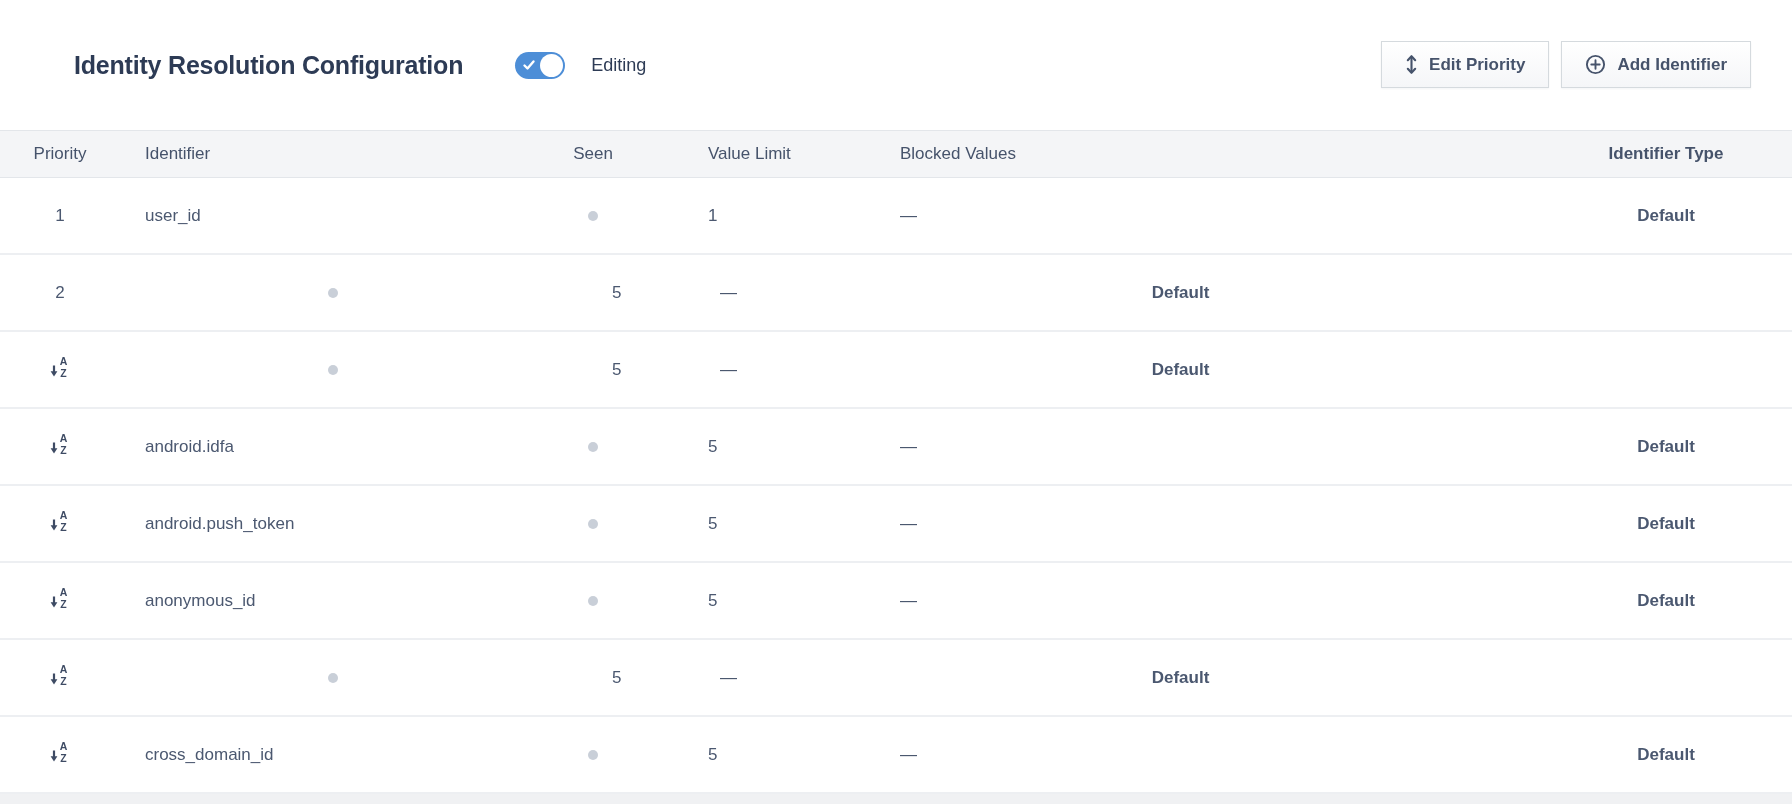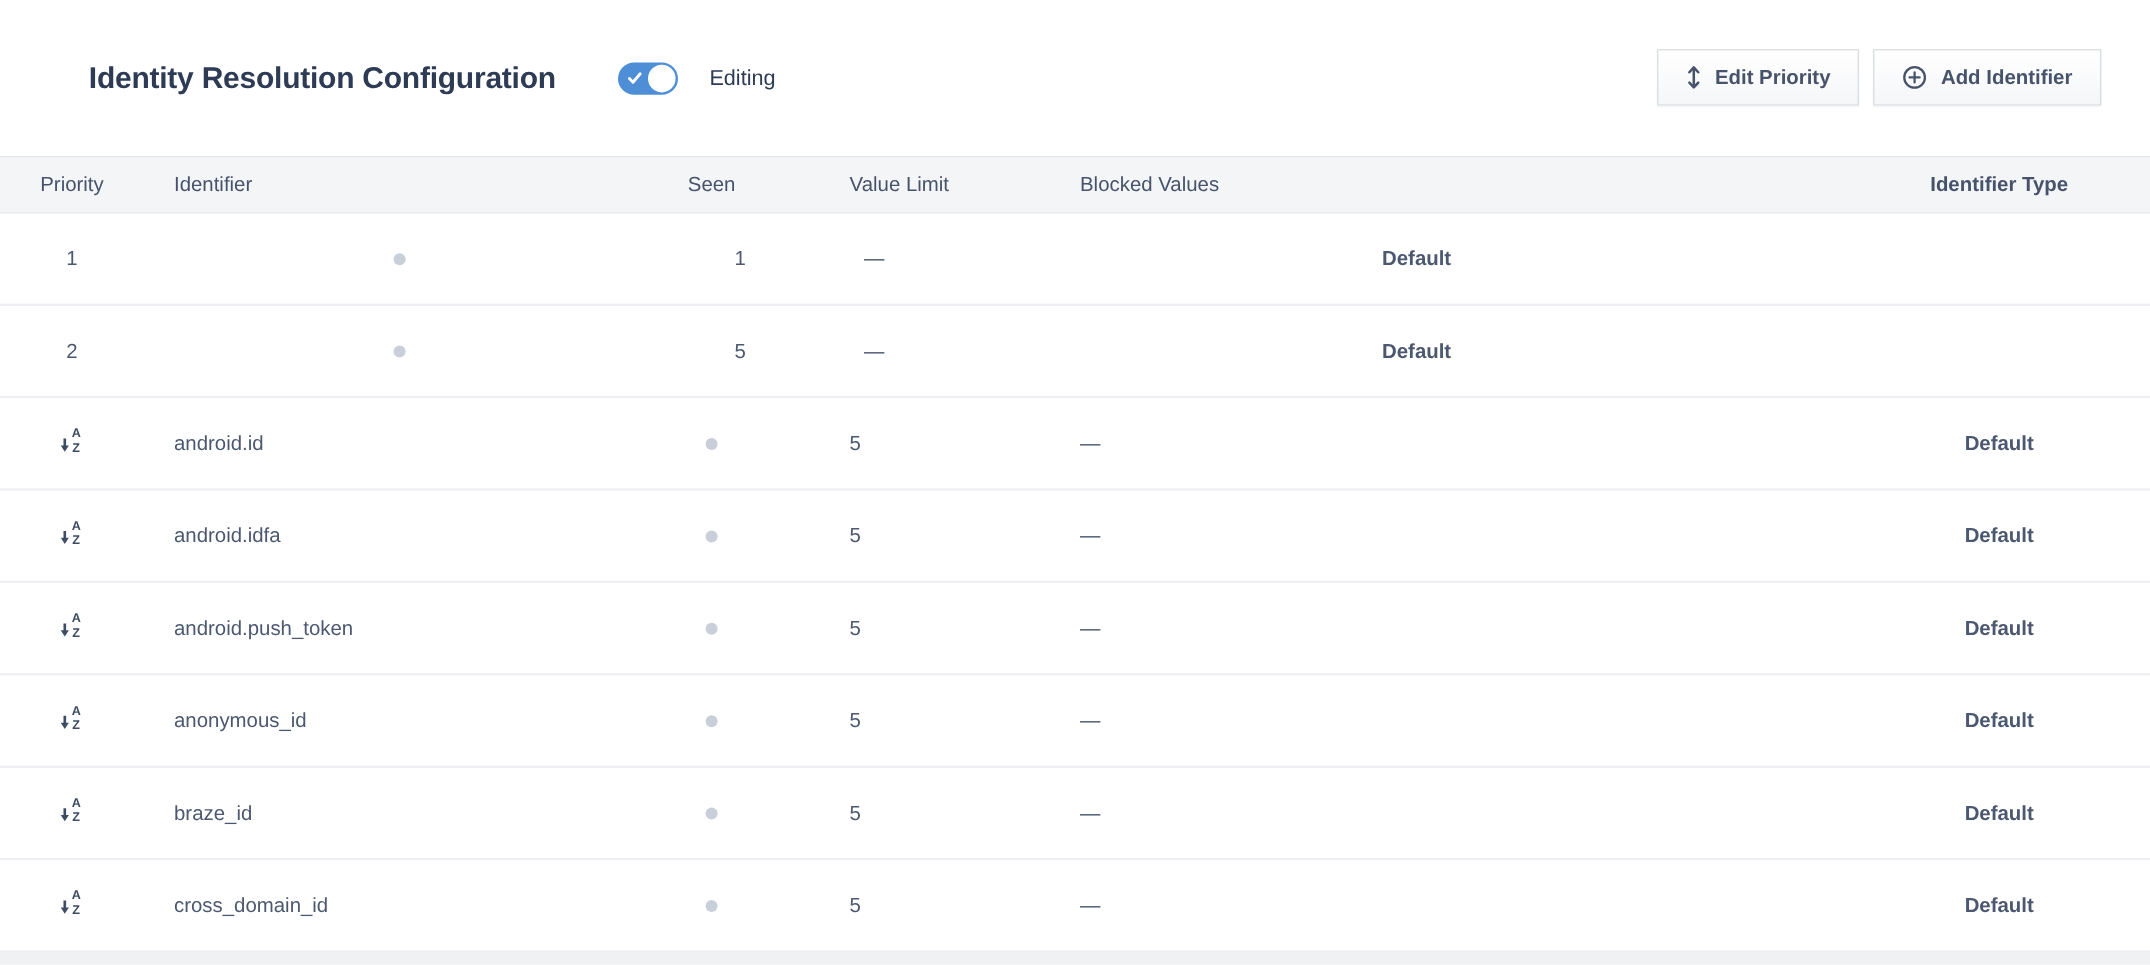--- a/index.html
+++ b/index.html
@@ -108,20 +108,21 @@
     <div class="th c-limit">Value Limit</div>
     <div class="th c-blocked">Blocked Values</div>
     <div class="th c-type">Identifier Type</div>
   </div>
   <div>
       <div class="grid-row tr">
     <div class="td c-priority">
       <span>1</span>
       
     </div>
+    <div class="td c-identifier">user_id</div>
     <div class="td c-seen">
       <span class="seen-dot"></span>
     </div>
     <div class="td c-limit">1</div>
     <div class="td c-blocked blocked-dash">—</div>
     <div class="td c-type">Default</div>
   </div>
       <div class="grid-row tr">
     <div class="td c-priority">
       <span>2</span>
@@ -139,21 +140,20 @@
       
       <span class="sort-icon">
         <svg width="22" height="24" viewBox="0 0 22 24">
           <text x="14.5" y="9.5" font-size="10.5" font-weight="bold" text-anchor="middle" fill="#3e4b64" font-family="Liberation Sans, sans-serif">A</text>
           <text x="14.5" y="21.5" font-size="10.5" font-weight="bold" text-anchor="middle" fill="#3e4b64" font-family="Liberation Sans, sans-serif">Z</text>
           <path d="M5 10.5 L5 18" stroke="#3e4b64" stroke-width="2.2" fill="none"></path>
           <path d="M1.6 16.2 L5 21.4 L8.4 16.2 Z" fill="#3e4b64"></path>
         </svg>
       </span>
     </div>
-    <div class="td c-identifier">android.id</div>
     <div class="td c-seen">
       <span class="seen-dot"></span>
     </div>
     <div class="td c-limit">5</div>
     <div class="td c-blocked blocked-dash">—</div>
     <div class="td c-type">Default</div>
   </div>
       <div class="grid-row tr">
     <div class="td c-priority">
       
@@ -219,21 +219,20 @@
       
       <span class="sort-icon">
         <svg width="22" height="24" viewBox="0 0 22 24">
           <text x="14.5" y="9.5" font-size="10.5" font-weight="bold" text-anchor="middle" fill="#3e4b64" font-family="Liberation Sans, sans-serif">A</text>
           <text x="14.5" y="21.5" font-size="10.5" font-weight="bold" text-anchor="middle" fill="#3e4b64" font-family="Liberation Sans, sans-serif">Z</text>
           <path d="M5 10.5 L5 18" stroke="#3e4b64" stroke-width="2.2" fill="none"></path>
           <path d="M1.6 16.2 L5 21.4 L8.4 16.2 Z" fill="#3e4b64"></path>
         </svg>
       </span>
     </div>
-    <div class="td c-identifier">braze_id</div>
     <div class="td c-seen">
       <span class="seen-dot"></span>
     </div>
     <div class="td c-limit">5</div>
     <div class="td c-blocked blocked-dash">—</div>
     <div class="td c-type">Default</div>
   </div>
       <div class="grid-row tr">
     <div class="td c-priority">
       

